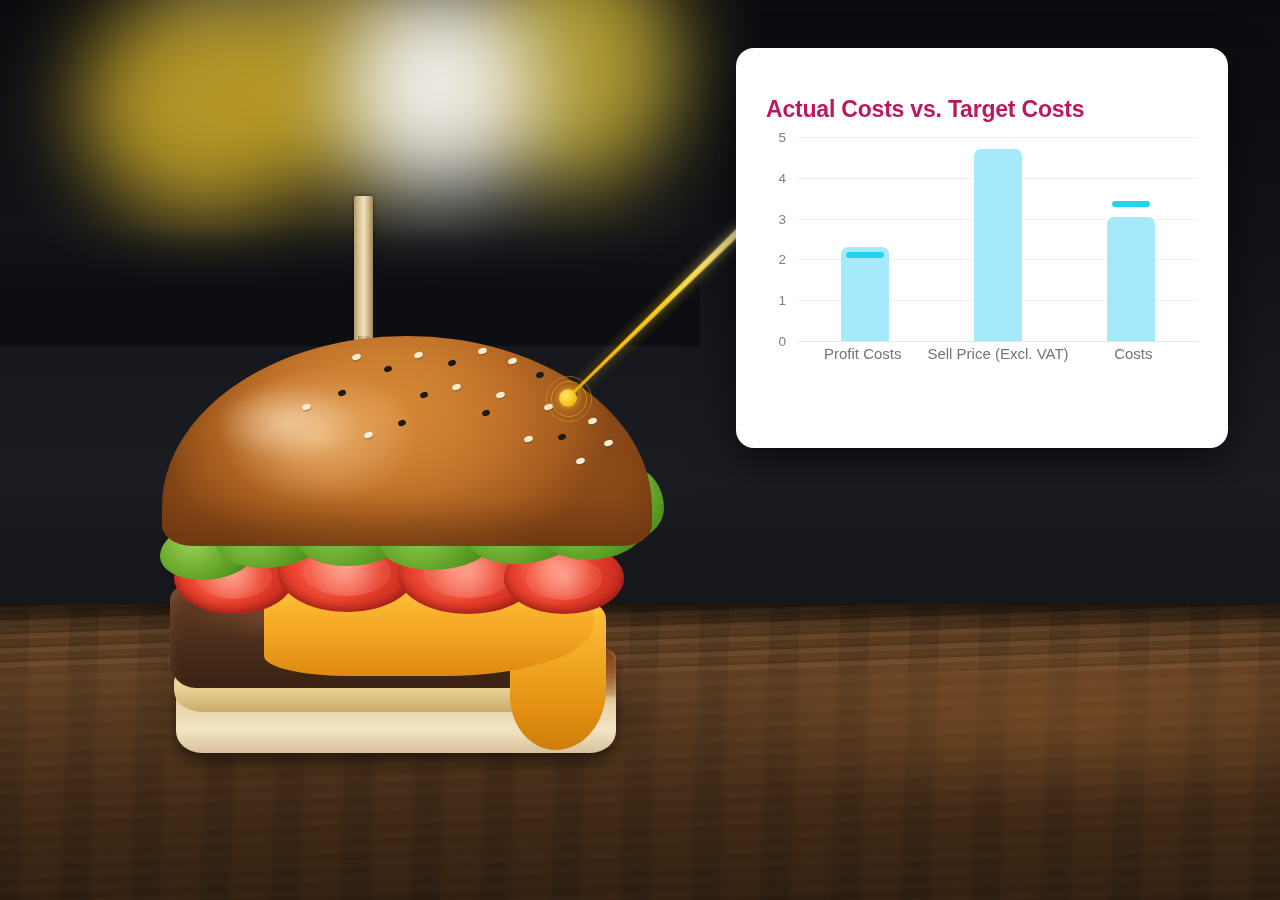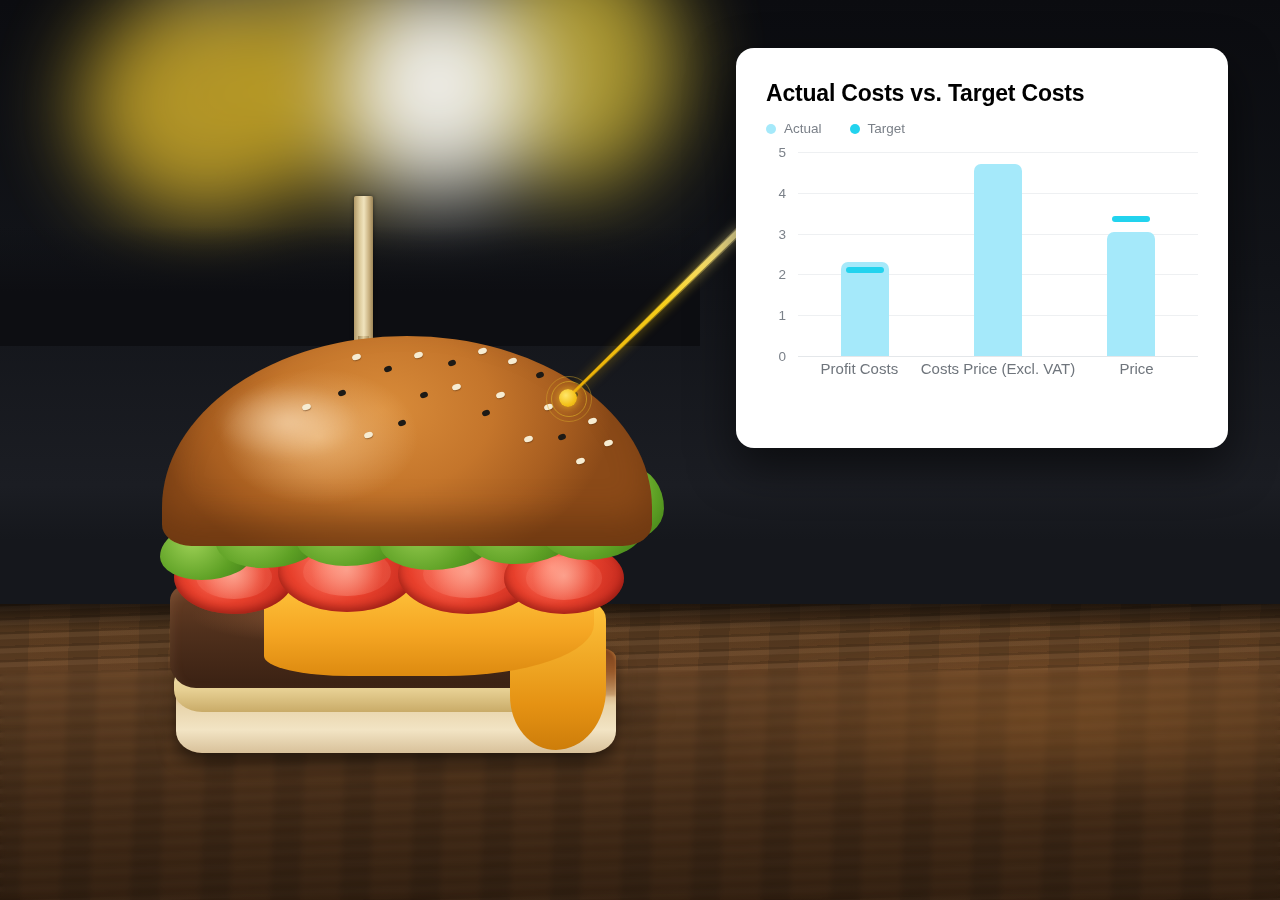--- a/index.html
+++ b/index.html
@@ -267,23 +267,23 @@
     overflow: hidden;
   }
   .card-inner {
     position: absolute;
     inset: 0;
     padding: 32px 30px 0 30px;
     box-sizing: border-box;
   }
   .chart-title {
     font-size: 23px;
-    color: #000000;
+    color: #be185d;
     letter-spacing: -0.2px;
-    margin: 0 0 14px 0;
+    margin: 16px 0 14px 0;
     white-space: nowrap;
   }
   .legend {
     display: flex;
     align-items: center;
     gap: 28px;
     margin-bottom: 16px;
   }
   .legend-item {
     display: flex;
@@ -485,30 +485,20 @@
     <div class="ring ring-outer"></div>
     <div class="ring ring-mid"></div>
     <div class="dot"></div>
   </div>
 
   <div class="card">
     <div class="card-inner">
 
       <h1 class="chart-title">Actual Costs vs. Target Costs</h1>
 
-      <div class="legend">
-        <div class="legend-item">
-          <span class="legend-dot" style="background:#A5E9FA;"></span>
-          <span class="legend-label">Actual</span>
-        </div>
-        <div class="legend-item">
-          <span class="legend-dot" style="background:#22D3EE;"></span>
-          <span class="legend-label">Target</span>
-        </div>
-      </div>
 
       <div class="plot">
 
         <div class="y-axis">
           <span class="y-tick" style="top:0px;">5</span>
           <span class="y-tick" style="top:40.8px;">4</span>
           <span class="y-tick" style="top:81.6px;">3</span>
           <span class="y-tick" style="top:122.4px;">2</span>
           <span class="y-tick" style="top:163.2px;">1</span>
           <span class="y-tick" style="top:204px;">0</span>
@@ -534,21 +524,21 @@
           </div>
           <div class="bar-group">
             <div class="bar" style="height:124.4px; background:#A5E9FA;">
               <div class="target-line" style="top: -15.2px; background: rgb(34, 211, 238);"></div>
             </div>
           </div>
         </div>
 
         <div class="x-axis">
           <span class="x-label">Profit Costs</span>
-          <span class="x-label">Costs Price (Excl. VAT)</span>
-          <span class="x-label">Price</span>
+          <span class="x-label">Sell Price (Excl. VAT)</span>
+          <span class="x-label">Costs</span>
         </div>
 
       </div>
     </div>
   </div>
 
 </div>
 
 </body></html>

